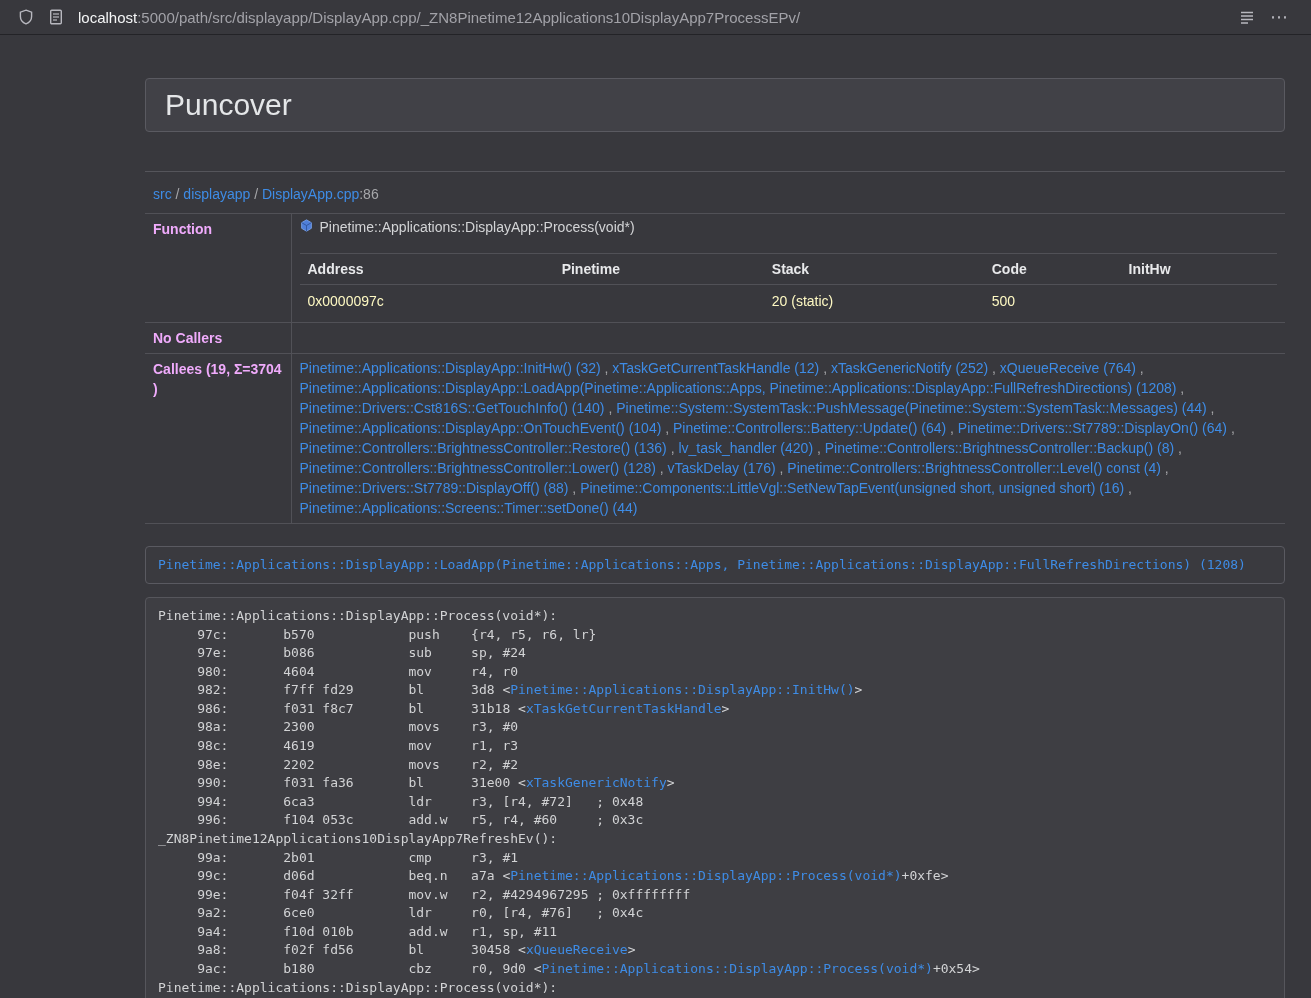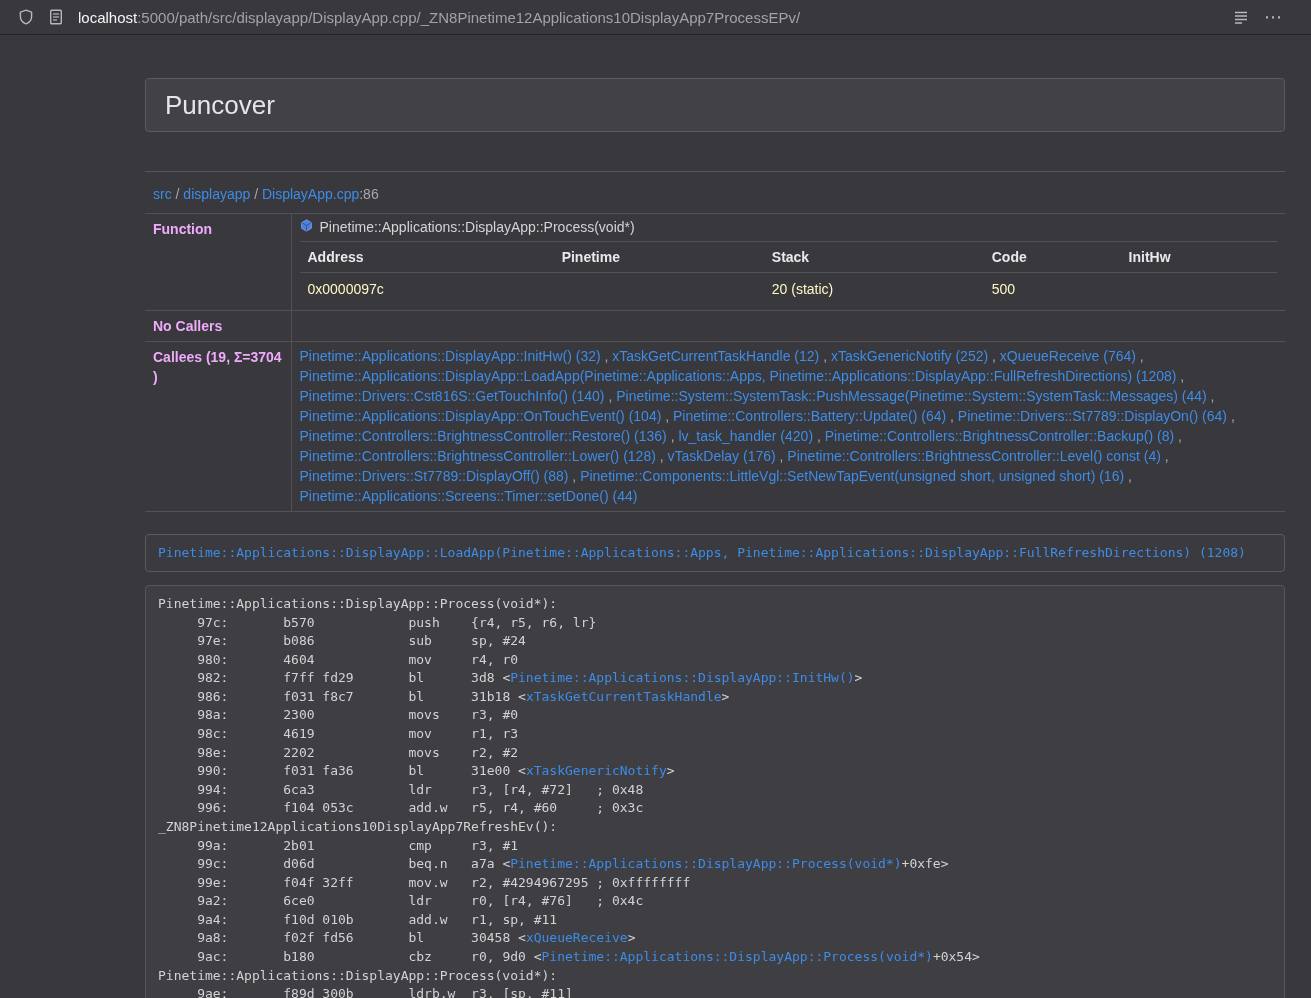--- a/index.html
+++ b/index.html
@@ -5,49 +5,49 @@
   * { box-sizing: border-box; }
   html, body { margin: 0; padding: 0; }
   body {
     width: 1311px; height: 998px; overflow: hidden;
     background: #38383d;
     font-family: "Liberation Sans", sans-serif;
   }
   
   .chrome {
     height: 35px; background: #38383d; border-bottom: 1px solid #232327;
-    display: flex; align-items: center; padding: 0 28px 0 18px; gap: 15px;
+    display: flex; align-items: center; padding: 0 22px 0 18px; gap: 15px;
   }
   .chrome .icon-btn { display: flex; align-items: center; justify-content: center; cursor: pointer; }
   .urlbar { flex: 1; font-size: 15px; color: #a2a2a8; white-space: nowrap; overflow: hidden; }
   .urlbar .domain { color: #f5f6f7; }
   .dots { font-size: 18px; color: #b8b8bf; line-height: 1; letter-spacing: 1px; }
   
   .page { padding-top: 43px; }
   .container { width: 1140px; margin-left: 145px; font-size: 14px; color: #c9cacc; }
   a { color: #3e8ce6; text-decoration: none; }
   .sep, .muted { color: #a6a7aa; }
   .jumbotron {
     background: #414147; border: 1px solid #5a5a61; border-radius: 4px;
     padding: 12px 19px;
   }
-  .jumbotron h1 { margin: 0; font-size: 26px; font-weight: 500; color: #e4e6e8; line-height: 28px; }
+  .jumbotron h1 { margin: 0; font-size: 30px; font-weight: 500; color: #e4e6e8; line-height: 28px; }
   hr.rule { border: 0; border-top: 1px solid #55555b; margin: 39px 0 0 0; }
   .breadcrumb { margin: 12px 0 9px 0; padding-left: 8px; line-height: 20px; }
   
   table.main { width: 100%; border-collapse: collapse; border-top: 1px solid #515157; margin-top: 0; }
   table.main > tbody > tr > th.rowlabel {
     width: 146px; text-align: left; vertical-align: top; font-weight: bold; color: #f0abfc;
     border-right: 1px solid #515157; border-bottom: 1px solid #515157; padding: 5px 8px; line-height: 20px;
   }
   table.main > tbody > tr > td.rowcontent {
     border-bottom: 1px solid #515157; padding: 4px 8px 5px; vertical-align: top;
   }
   .func-line { display: flex; align-items: center; gap: 7px; line-height: 19px; color: #d3d4d6; }
-  table.inner { width: 100%; border-collapse: collapse; margin-top: 4px; }
+  table.inner { width: 100%; border-collapse: collapse; margin-top: 16px; }
   table.inner th {
     text-align: left; font-weight: bold; color: #e8e9eb;
     padding: 6px 8px; border-top: 1px solid #515157; line-height: 18px;
   }
   table.inner td { padding: 7px 8px; border-top: 1px solid #515157; line-height: 18px; color: #fef9c3; }
   .callees { line-height: 20px; }
   
   .alert-box {
     margin-top: 22px; border: 1px solid #5a5a61; border-radius: 4px; background: #3a3a3f;
     padding: 9px 12px; font-family: "DejaVu Sans Mono", monospace; font-size: 13px; line-height: 18px;

